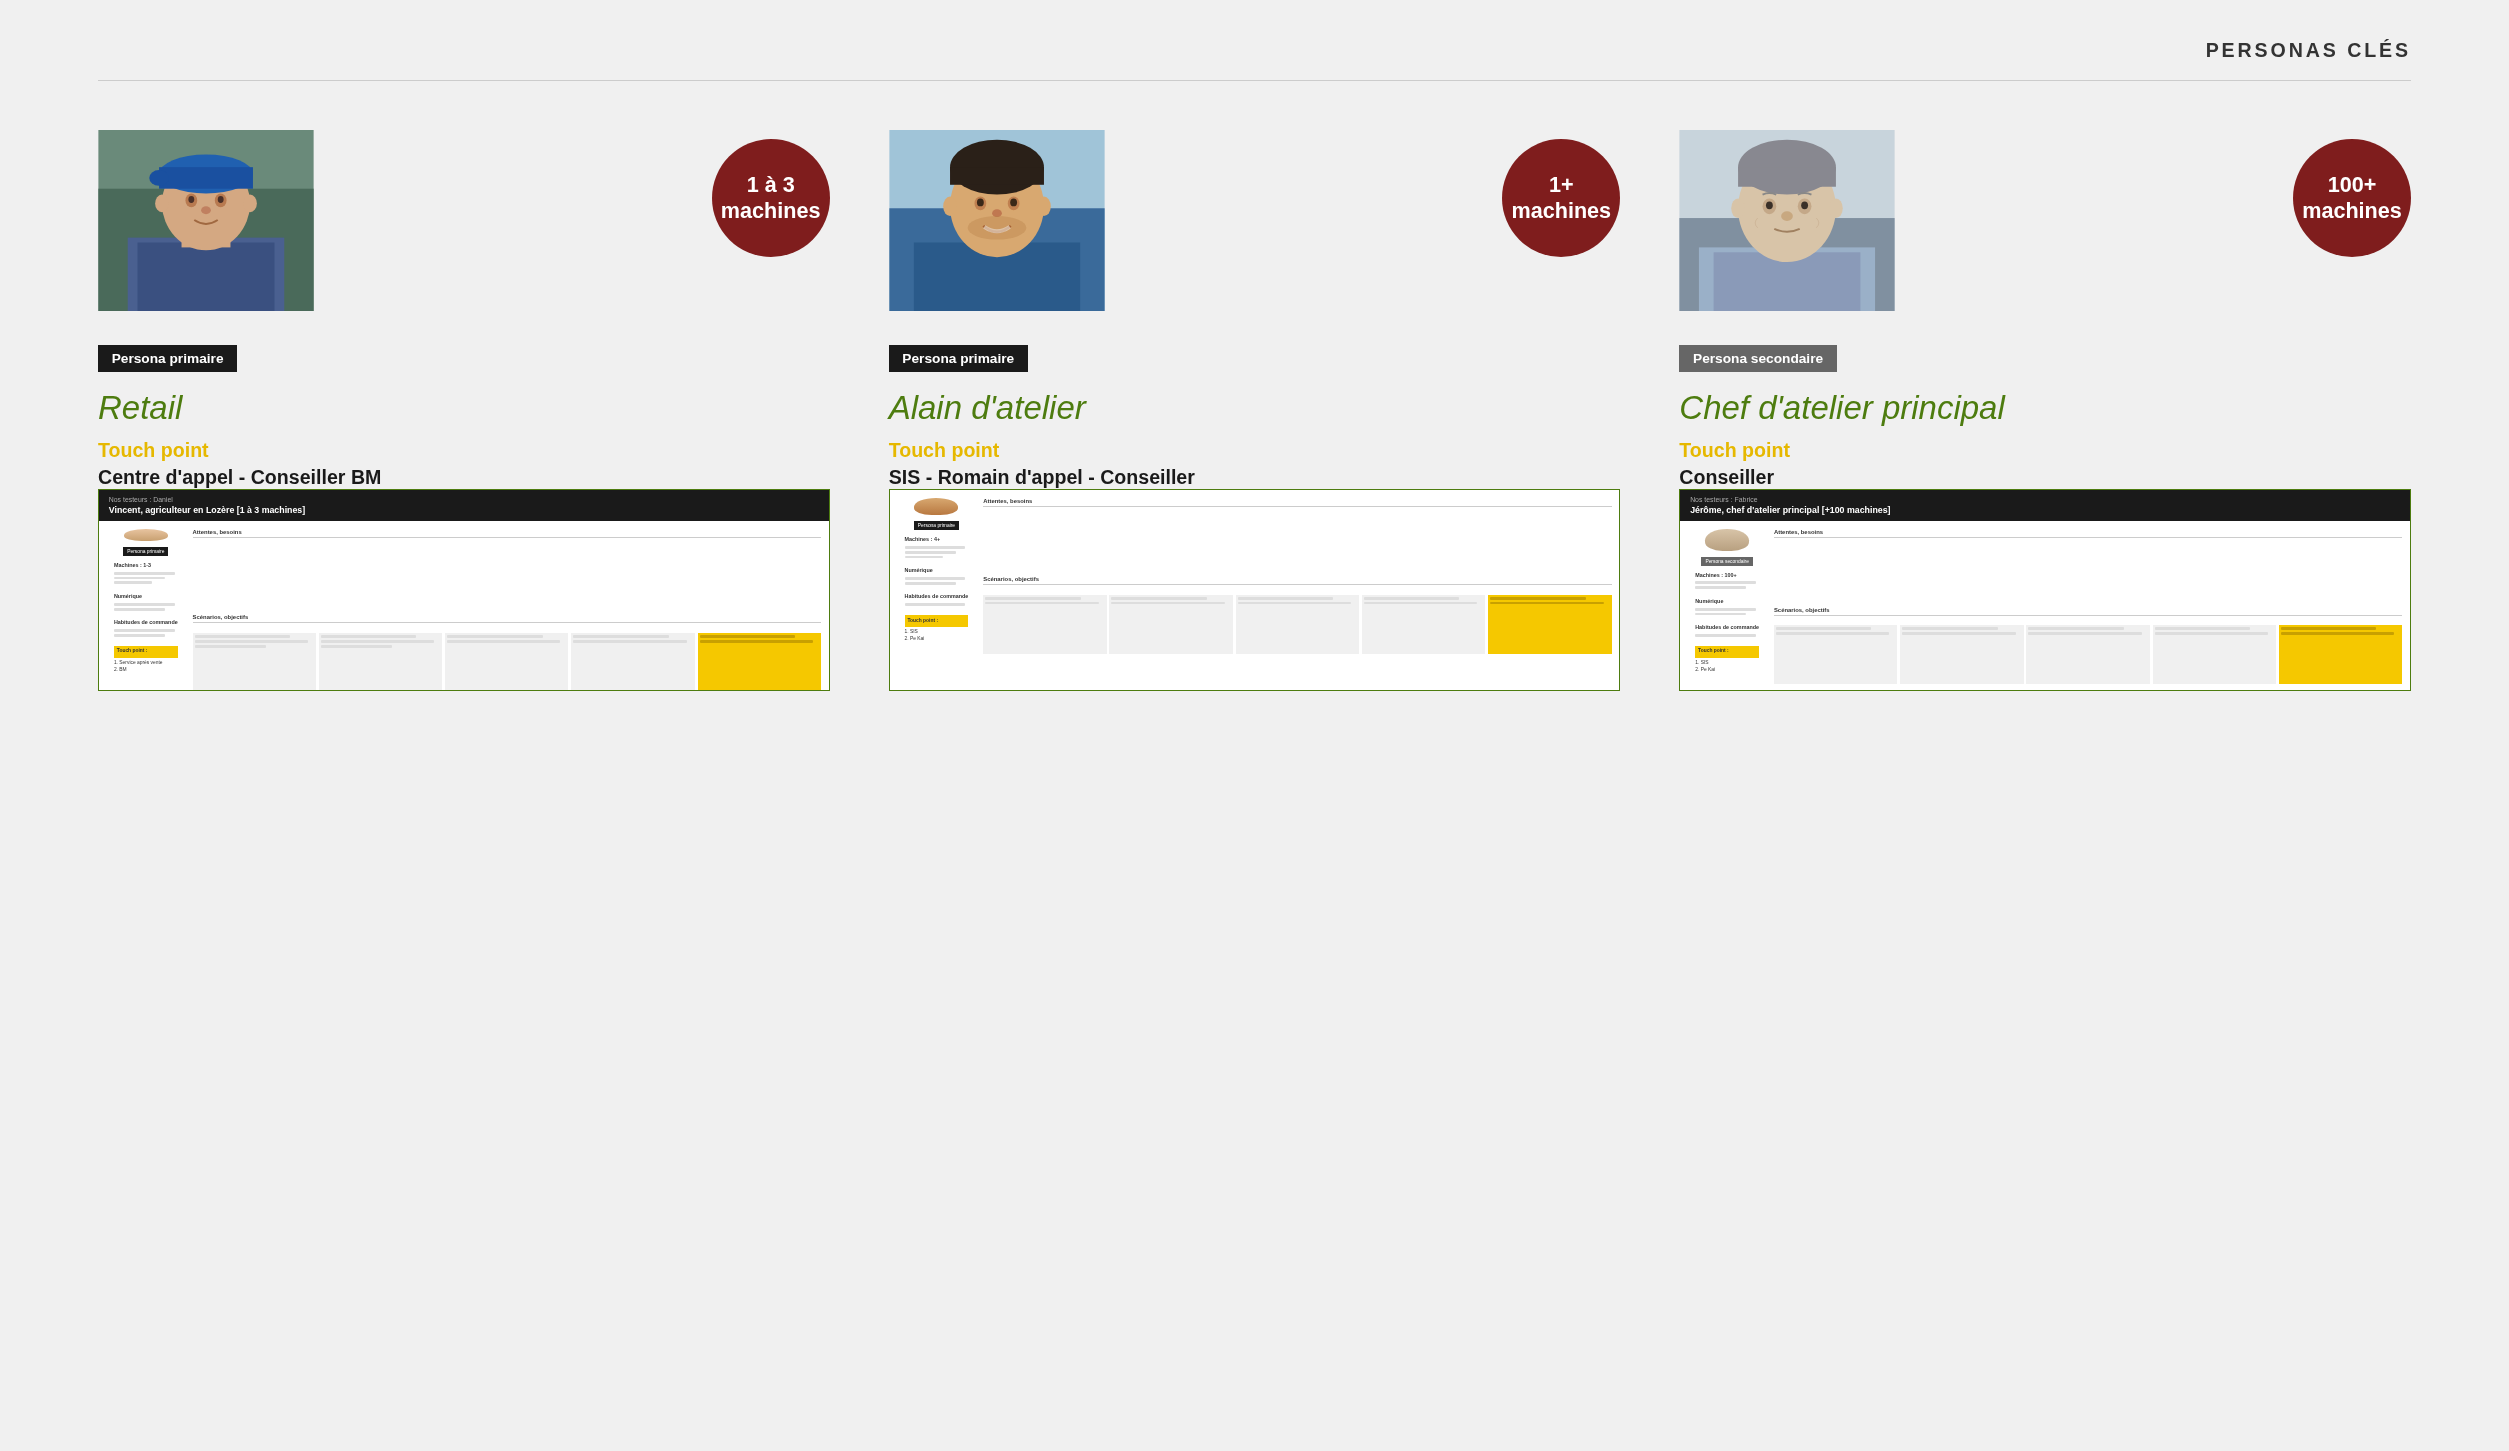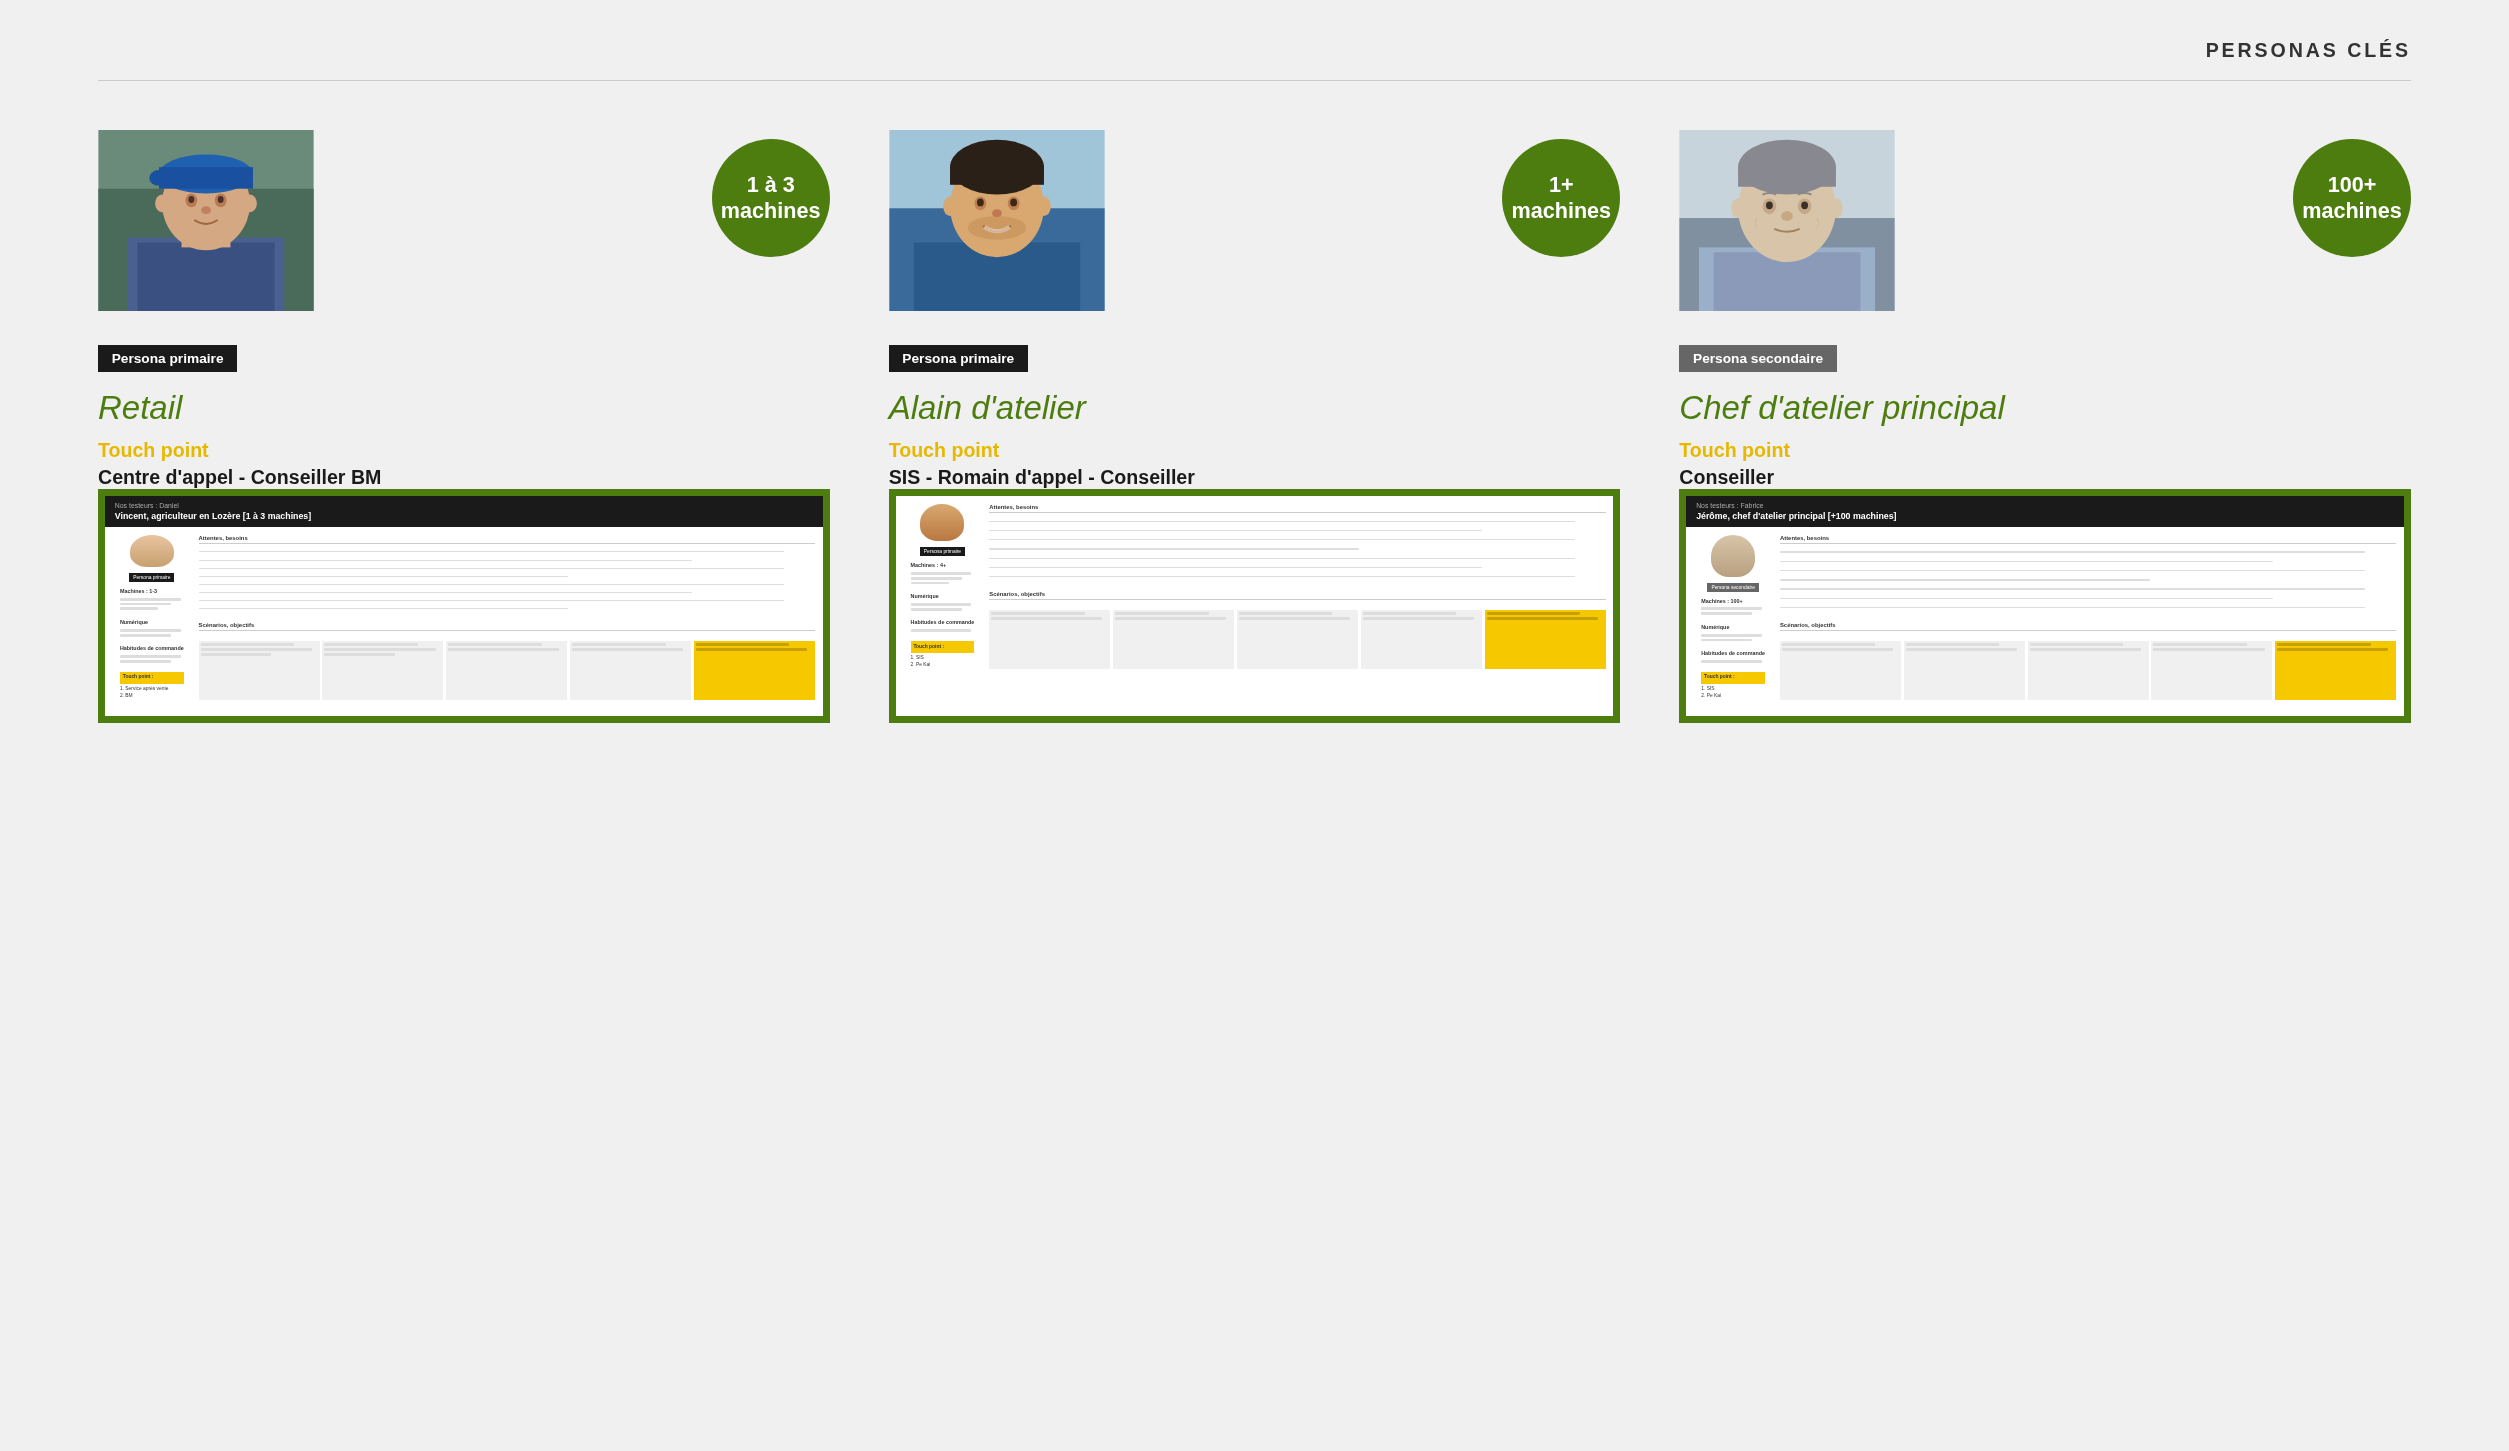--- a/index.html
+++ b/index.html
@@ -39,21 +39,21 @@
       width: 100%;
       height: 196px;
       margin-bottom: 19.6px;
     }
     .machines-badge {
       position: absolute;
       top: 9.8px;
       right: 0px;
       width: 118px;
       height: 118px;
-      background: #4d7c0f;
+      background: #7f1d1d;
       border-radius: 50%;
       display: flex;
       align-items: center;
       justify-content: center;
       flex-direction: column;
     }
     .machines-badge-text {
       color: #fff;
       font-size: 21.6px;
       font-weight: 700;
@@ -89,23 +89,23 @@
       margin-bottom: 3.9px;
     }
     .touch-point-value {
       font-size: 19.6px;
       font-weight: 700;
       color: #1a1a1a;
     }
     
     .persona-preview {
       width: 100%;
-      height: 234px;
+      height: 202px;
       background: #fff;
-      border: 7px solid #4d7c0f;
+      border: 1px solid #4d7c0f;
       overflow: hidden;
       position: relative;
     }
     .preview-header {
       background: #1a1a1a;
       color: #fff;
       font-size: 8.8px;
       font-weight: 700;
       padding: 5.9px 9.8px;
       display: flex;

